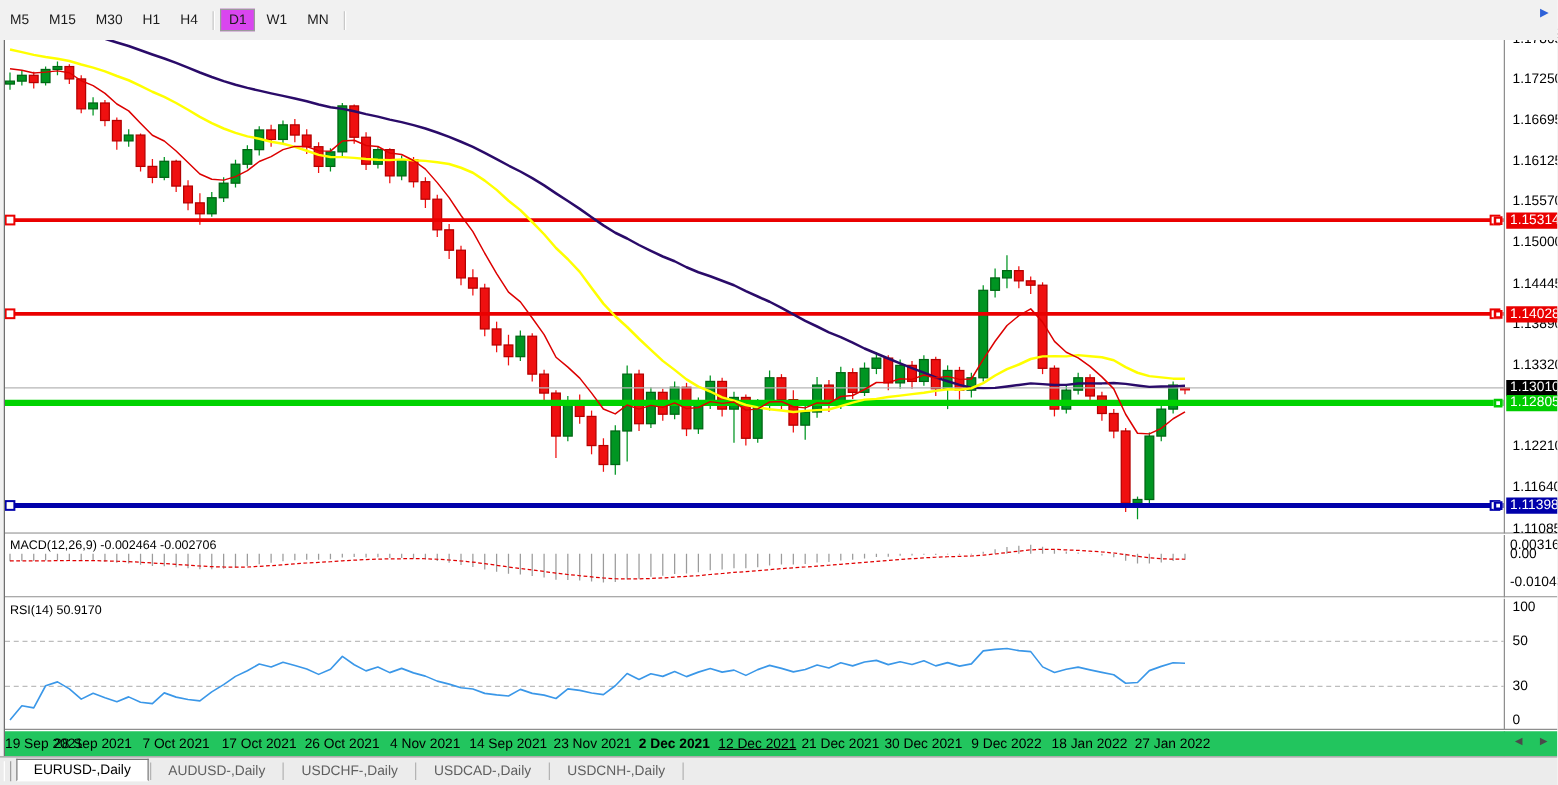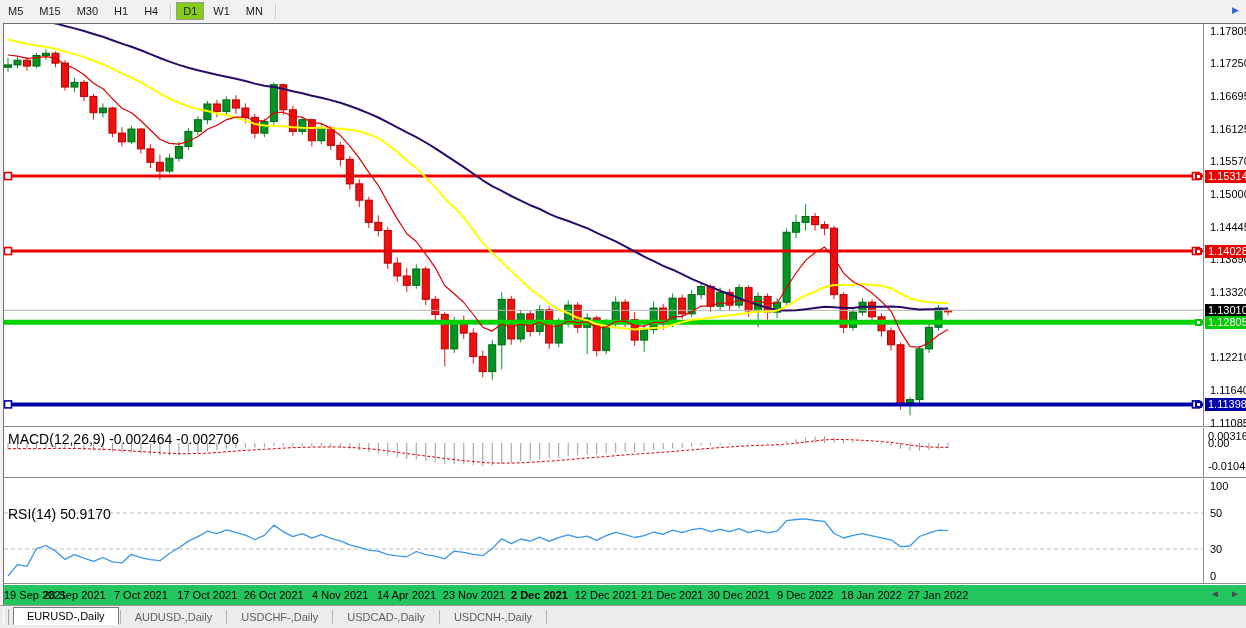--- a/index.html
+++ b/index.html
@@ -1,34 +1,34 @@
 <!DOCTYPE html>
 <html><head>
 <meta charset="utf-8">
 <style>
   html,body{margin:0;padding:0;background:#f1f1f1;font-family:"Liberation Sans",sans-serif;}
   .screen{position:relative;width:1246px;height:628px;overflow:hidden;background:#f1f1f1;}
   
-  .toolbar{position:absolute;left:0;top:0;width:1246px;height:22px;background:#f1f1f1;display:flex;align-items:center;font-size:11px;color:#1c1c1c;z-index:10;}
+  .toolbar{position:absolute;left:0;top:0;width:1246px;height:32px;background:#f1f1f1;display:flex;align-items:center;font-size:11px;color:#1c1c1c;z-index:10;}
   .tf-btn{height:16px;line-height:16px;padding:0 6px;margin:0 1px;border:1px solid transparent;cursor:default;}
-  .tf-btn.active{background:#84cc16;border-color:#9a9a9a;text-align:center;}
+  .tf-btn.active{background:#d946ef;border-color:#9a9a9a;text-align:center;}
   .tf-sep{width:1px;height:15px;background:#c9c9c9;margin:0 4px;box-shadow:1px 0 0 #ffffff;}
   .chevron{position:absolute;right:7px;top:5px;color:#2f62d8;font-size:9px;z-index:11;}
   
   .win-bg{position:absolute;left:4px;top:24px;width:1242px;height:581px;background:#ffffff;z-index:1;}
   .win-top{position:absolute;left:3px;top:23px;width:1243px;height:1px;background:#6f6f6f;z-index:9;}
   .win-left{position:absolute;left:3px;top:23px;width:1px;height:582px;background:#6f6f6f;z-index:9;}
   svg.chart{position:absolute;left:0;top:0;z-index:2;}
   .axis-vline{position:absolute;left:1203px;top:24px;width:1px;height:581px;background:#8e8e8e;z-index:3;}
   .pane-sep{position:absolute;left:4px;width:1242px;height:2px;border-top:1px solid #8e8e8e;border-bottom:1px solid #ffffff;box-sizing:border-box;z-index:4;}
   
   .chart-title{position:absolute;left:9px;top:27px;font-size:12px;color:#000;z-index:5;white-space:nowrap;}
   .chart-title .dd{font-size:9px;margin-right:7px;}
   .chart-title .num{margin-left:7px;}
-  .ind-label{position:absolute;left:8px;font-size:14px;color:#000;z-index:5;white-space:nowrap;}
+  .ind-label{position:absolute;left:8px;font-size:10px;color:#000;z-index:5;white-space:nowrap;}
   .price-label{position:absolute;left:1210px;font-size:11px;color:#000;z-index:4;}
   .macd-axis-label{position:absolute;left:1208px;font-size:11px;color:#000;z-index:4;white-space:nowrap;}
   .badge{position:absolute;left:1205px;width:54px;height:13px;line-height:13px;font-size:11px;color:#fff;z-index:6;padding-left:3px;box-sizing:border-box;}
   .handle{position:absolute;width:7px;height:7px;box-sizing:border-box;border-width:2px;border-style:solid;background:#fff;z-index:5;}
   
   .date-row{position:absolute;left:4px;top:585px;width:1242px;height:20px;background:#22c55e;z-index:4;}
   .date-label{position:absolute;top:4px;font-size:11px;color:#000;white-space:nowrap;}
   .scroll-arrow{position:absolute;top:3px;font-size:10px;color:#4a4a4a;}
   
   .tabbar{position:absolute;left:0;top:605px;width:1246px;height:23px;background:#ececec;border-top:1px solid #9a9a9a;box-sizing:border-box;display:flex;align-items:center;font-size:11px;z-index:10;}
@@ -406,21 +406,21 @@
 
   <div class="pane-sep" style="top:426px"></div>
   <div class="pane-sep" style="top:477px"></div>
   <div class="pane-sep" style="top:583px"></div>
   <div class="axis-vline"></div>
 
 
   <div class="ind-label" style="top:431px">
     <span>MACD(12,26,9)</span>&nbsp;<span>-0.002464 -0.002706</span>
   </div>
-  <div class="ind-label" style="top:506px">
+  <div class="ind-label" style="top:483px">
     <span>RSI(14)</span>&nbsp;<span>50.9170</span>
   </div>
 
   <div id="price-axis">
       <div class="price-label" style="top: 24.7904px;">1.17805</div>
       <div class="price-label" style="top: 57.1525px;">1.17250</div>
       <div class="price-label" style="top: 89.5145px;">1.16695</div>
       <div class="price-label" style="top: 122.751px;">1.16125</div>
       <div class="price-label" style="top: 155.113px;">1.15570</div>
       <div class="price-label" style="top: 188.35px;">1.15000</div>
@@ -447,24 +447,24 @@
       <div class="badge" style="top: 397.883px; background: rgb(0, 0, 170);">1.11398</div>
       <div class="handle" style="left: 1195px; top: 400.883px; border-color: rgb(0, 0, 170);"></div>
     </div>
   <div class="date-row" id="date-axis">
       <div class="date-label" style="left: 0px;">19 Sep 2021</div>
       <div class="date-label" style="left: 70.43px; transform: translateX(-50%);">28 Sep 2021</div>
       <div class="date-label" style="left: 136.86px; transform: translateX(-50%);">7 Oct 2021</div>
       <div class="date-label" style="left: 203.29px; transform: translateX(-50%);">17 Oct 2021</div>
       <div class="date-label" style="left: 269.72px; transform: translateX(-50%);">26 Oct 2021</div>
       <div class="date-label" style="left: 336.15px; transform: translateX(-50%);">4 Nov 2021</div>
-      <div class="date-label" style="left: 402.58px; transform: translateX(-50%);">14 Apr 2021</div>
+      <div class="date-label" style="left: 402.58px; transform: translateX(-50%);">14 Sep 2021</div>
       <div class="date-label" style="left: 470px; transform: translateX(-50%);">23 Nov 2021</div>
       <div class="date-label" style="left: 535.44px; transform: translateX(-50%); font-weight: bold;">2 Dec 2021</div>
-      <div class="date-label" style="left: 601.87px; transform: translateX(-50%);">12 Dec 2021</div>
+      <div class="date-label" style="left: 601.87px; transform: translateX(-50%); text-decoration: underline;">12 Dec 2021</div>
       <div class="date-label" style="left: 668.3px; transform: translateX(-50%);">21 Dec 2021</div>
       <div class="date-label" style="left: 734.73px; transform: translateX(-50%);">30 Dec 2021</div>
       <div class="date-label" style="left: 801.16px; transform: translateX(-50%);">9 Dec 2022</div>
       <div class="date-label" style="left: 867.59px; transform: translateX(-50%);">18 Jan 2022</div>
       <div class="date-label" style="left: 934.02px; transform: translateX(-50%);">27 Jan 2022</div>
       <span class="scroll-arrow" style="left: 1206px;">◄</span>
       <span class="scroll-arrow" style="left: 1226px;">►</span>
     </div>
 
   <div class="tabbar" id="tabbar">

